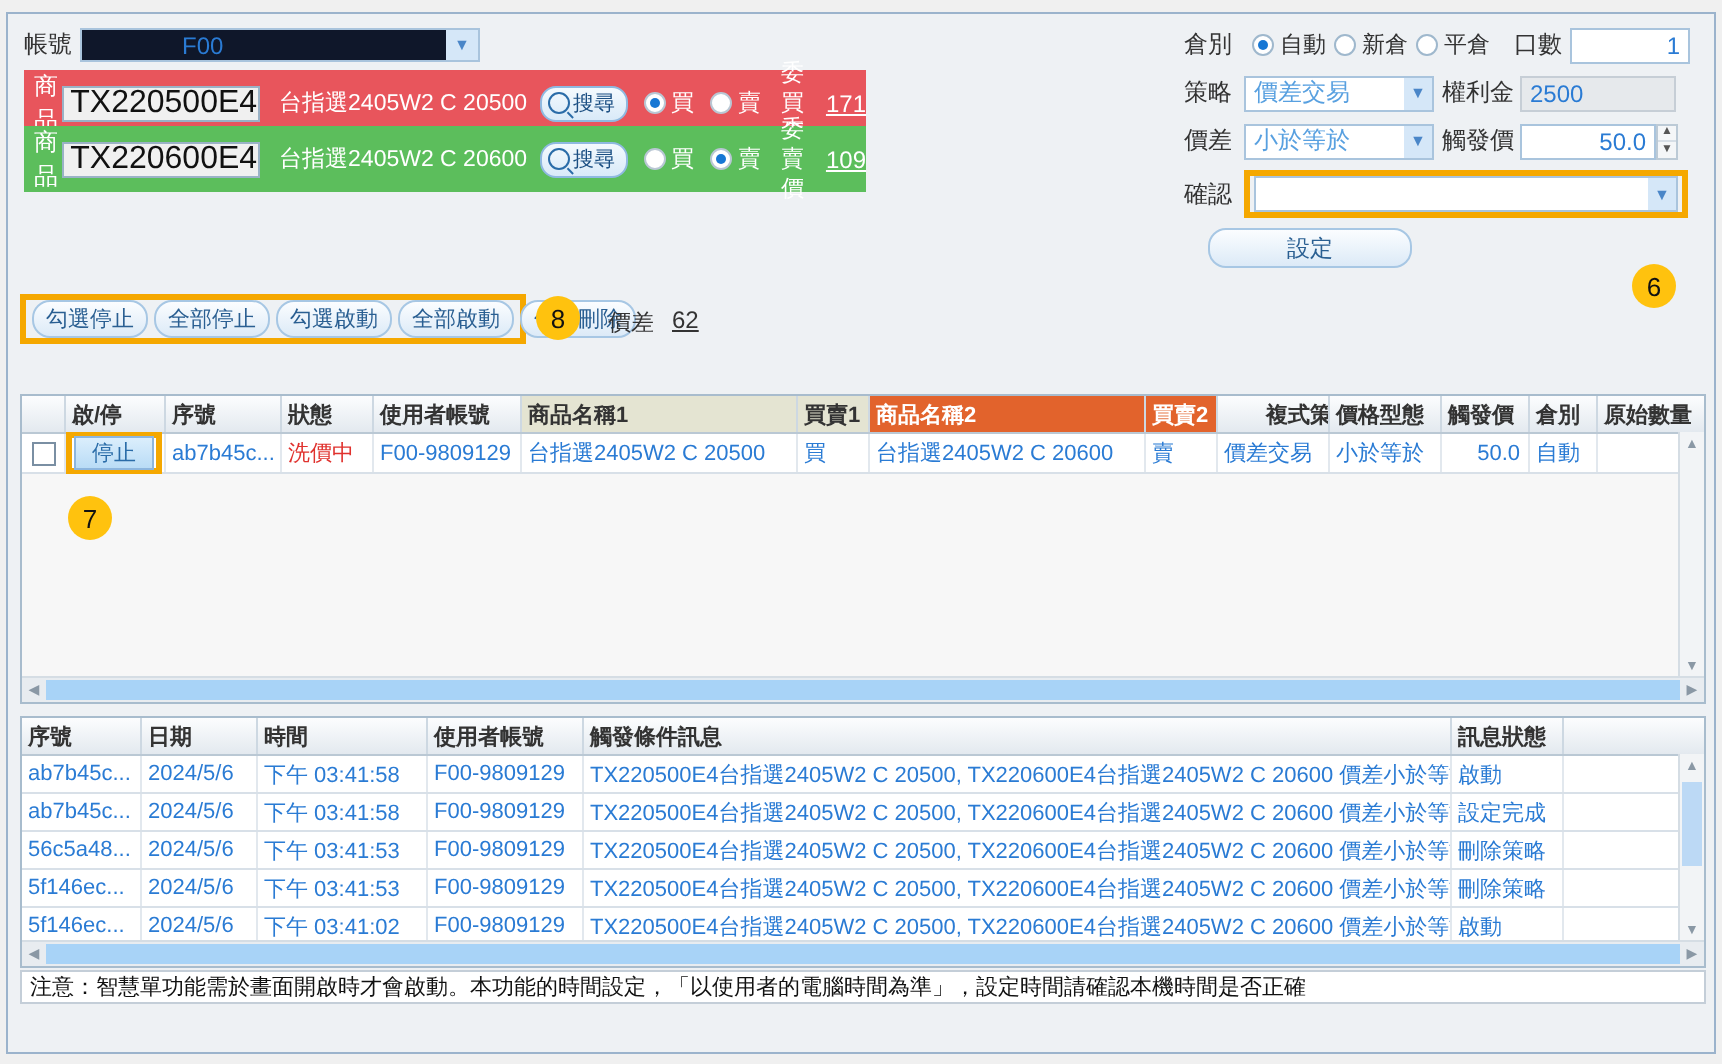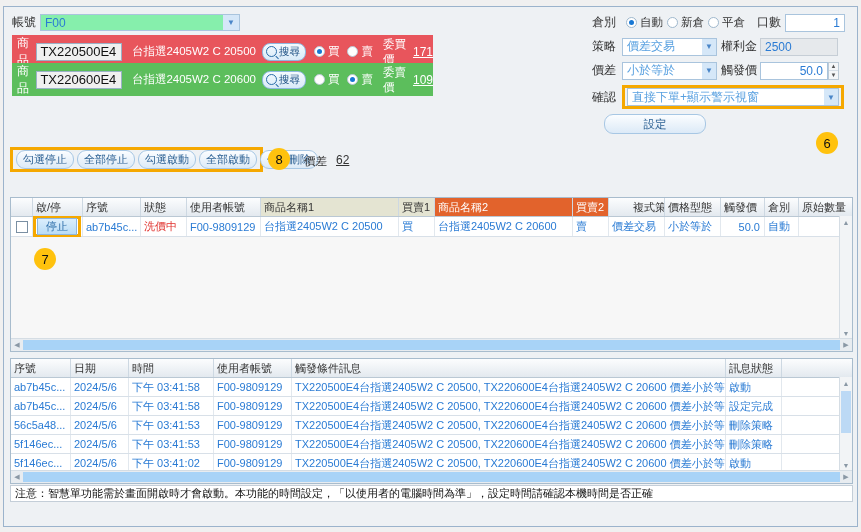--- a/index.html
+++ b/index.html
@@ -27,43 +27,43 @@
     position:absolute;right:8px;top:0;height:22px;display:flex;align-items:center;gap:7px;
     color:#333;font-size:11px;
   }
   .win-btns span{cursor:default;line-height:22px;}
   
   .content{position:relative;height:498px;background:#eef1f4;}
   
   .acct-row{position:absolute;left:8px;top:7px;display:flex;align-items:center;}
   .lbl{color:#333;font-size:12px;}
   .combo{
-    position:relative;background:#86efac;border:1px solid #a9c4dd;height:17px;
-    box-sizing:border-box;display:flex;align-items:center;
+    position:relative;background:#0f172a;border:1px solid #a9c4dd;height:17px;
+    box-sizing:border-box;display:flex;align-items:center;padding-left:46px;
   }
   .combo .val{padding-left:4px;color:#2a7bd4;font-size:12px;}
   .combo .arrow{
     position:absolute;right:0;top:0;width:16px;height:15px;
     background:#cfe3f7;display:flex;align-items:center;justify-content:center;
     color:#4a86c8;font-size:8px;
   }
   .acct-combo{width:200px;margin-left:4px;}
   .acct-combo .arrow{background:#d5e7f8;}
 
   .prod-row{
     position:absolute;left:8px;width:421px;height:33px;
     display:flex;align-items:center;box-sizing:border-box;
   }
   .prod-row.buyrow{top:28px;background:#e8555c;}
   .prod-row.sellrow{top:56px;background:#5cbe5c;}
   .prod-row .plabel{color:#fff;font-size:12px;margin-left:5px;}
   .prod-input{
     width:116px;height:18px;margin-left:2px;background:#f0f0f0;
     border:1px solid #9ab2c6;box-sizing:border-box;
-    font-size:13px;color:#111;padding-left:3px;line-height:16px;
+    font-size:16px;color:#111;padding-left:3px;line-height:16px;
   }
   .prod-name{color:#fff;font-size:11.5px;margin-left:10px;white-space:nowrap;}
   .search-btn{
     margin-left:6px;height:16px;border:1px solid #8fb9e0;border-radius:8px;
     background:linear-gradient(#f4fafe,#d9eaf8);
     display:flex;align-items:center;padding:0 5px 0 3px;gap:2px;
     font-size:10.5px;color:#1a4e82;white-space:nowrap;
   }
   .mag{width:9px;height:9px;border:1.4px solid #2a6ca8;border-radius:50%;position:relative;display:inline-block;}
   .mag:after{content:"";position:absolute;right:-3px;bottom:-2px;width:4px;height:1.4px;background:#2a6ca8;transform:rotate(45deg);}
@@ -135,21 +135,21 @@
 
   
   .grid{
     position:absolute;background:#fff;border:1px solid #a8bccd;box-sizing:border-box;
     overflow:hidden;
   }
   #grid-top{left:6px;top:190px;width:843px;height:155px;}
   #grid-log{left:6px;top:351px;width:843px;height:126px;}
   .ghead{
     display:flex;height:18px;background:linear-gradient(#fcfdfe,#e3e9ef);
-    border-bottom:1px solid #bac8d4;font-size:11px;color:#333;
+    border-bottom:1px solid #bac8d4;font-size:11px;color:#333;font-weight:bold;
   }
   .ghead .c{
     border-right:1px solid #cdd8e2;display:flex;align-items:center;padding-left:3px;
     box-sizing:border-box;overflow:hidden;white-space:nowrap;flex:none;
   }
   .ghead .c.olive{background:#e4e4d2;}
   .ghead .c.orange{background:#e2632c;color:#fff;}
   .grow{
     display:flex;height:19px;border-bottom:1px solid #d8e0e8;font-size:11px;
     background:#fff;
@@ -299,21 +299,20 @@
         <div class="spin">
           <div>▲</div>
           <div>▼</div>
         </div>
       </div>
 
       <div class="rrow" style="height:26px;">
         <span class="rlbl">確認</span>
         <div class="confirm-box">
           <div class="rcombo" style="width:100%;">
-            <span class="val">直接下單+顯示警示視窗</span>
             <span class="arrow">▼</span>
           </div>
         </div>
       </div>
 
       <div class="btnrow">
         <div class="obtn">設定</div>
       </div>
     </div>
     <div class="badge" id="badge6">6</div>

